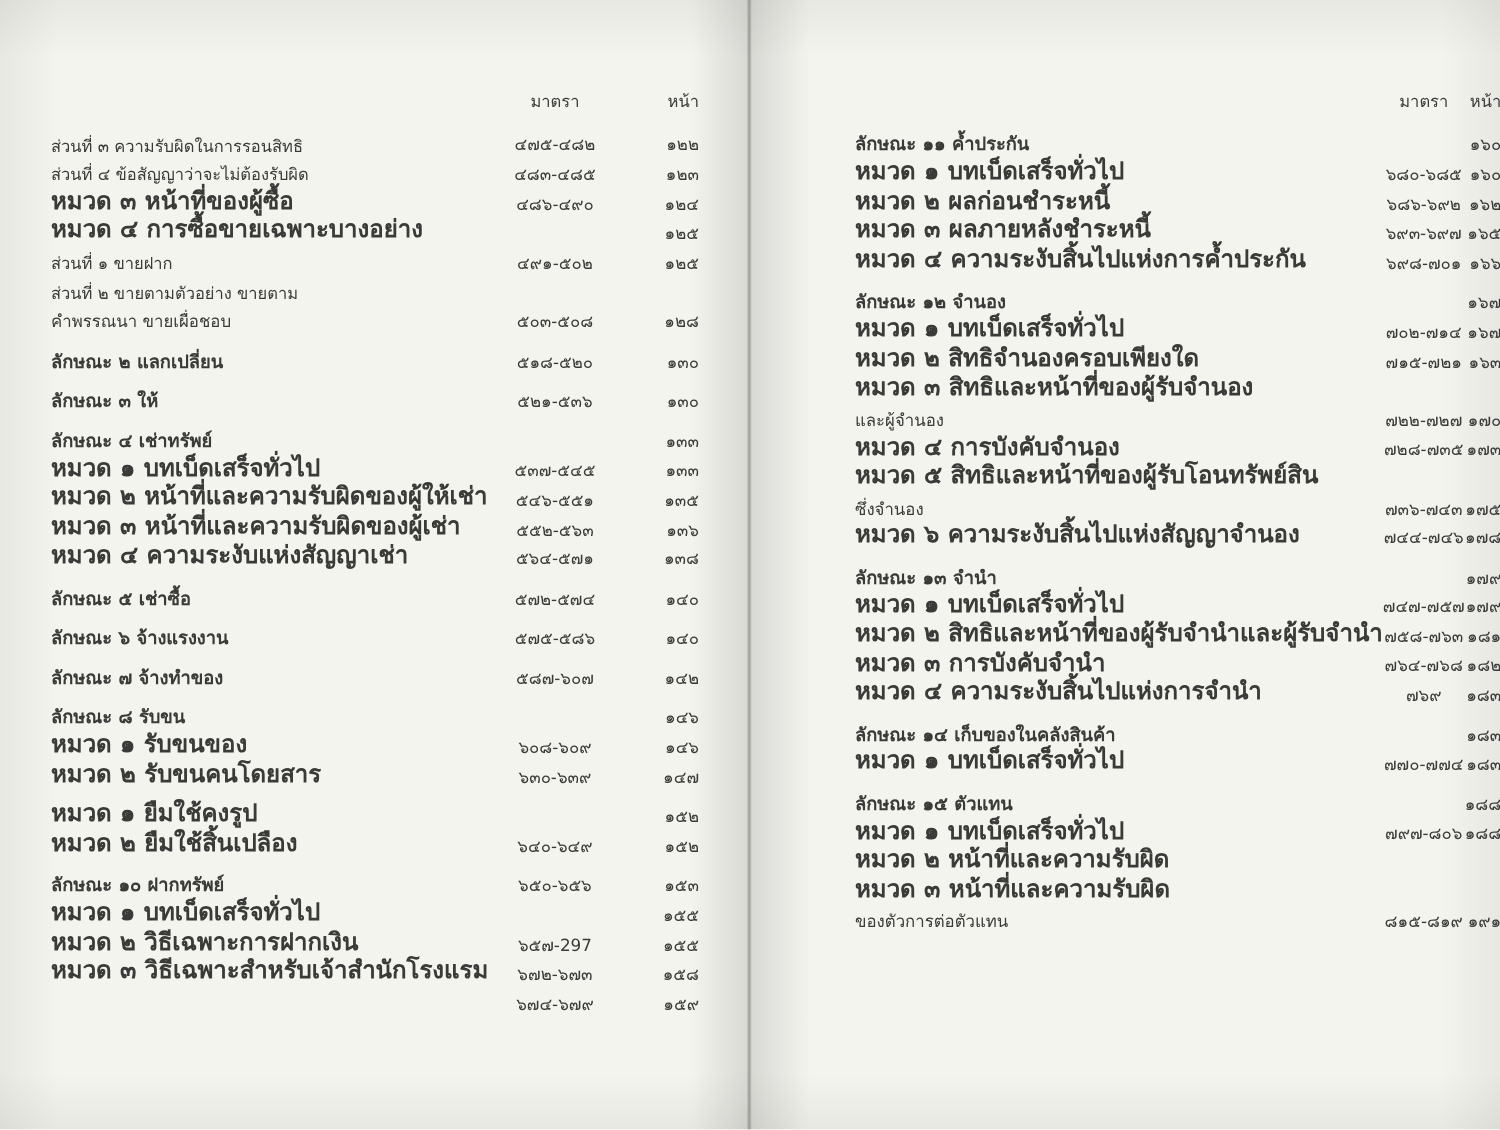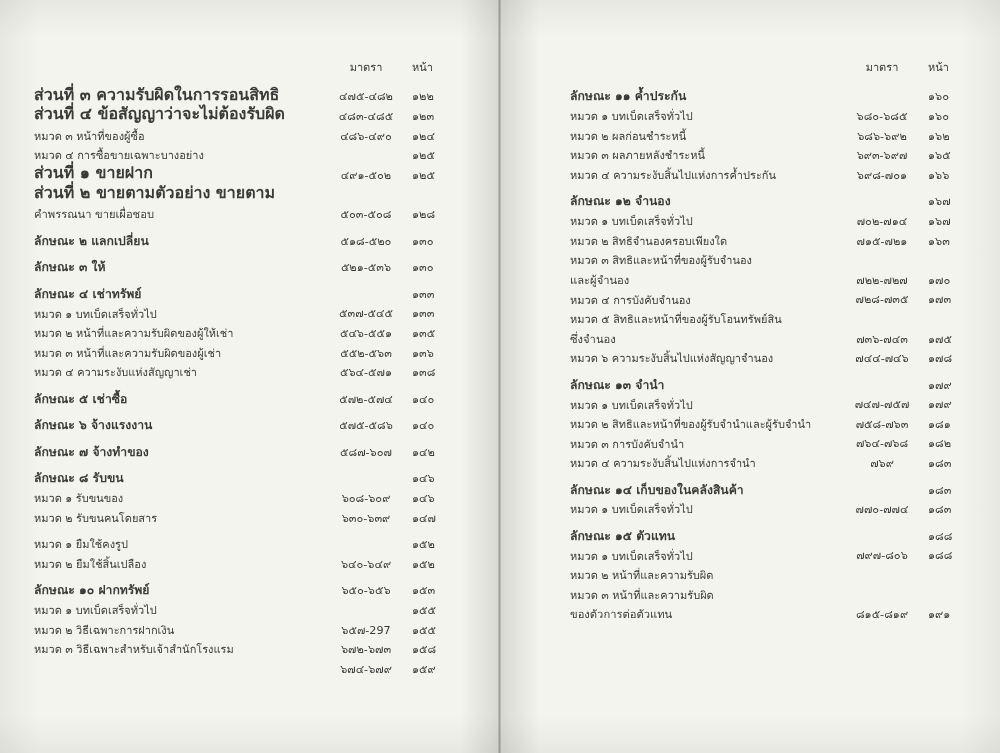--- a/index.html
+++ b/index.html
@@ -52,32 +52,32 @@
     font-size: 11.2px;
     line-height: 1.0;
   }
   table.toc td {
     padding: 0;
     vertical-align: bottom;
     white-space: nowrap;
   }
   td.c-label  { text-align: left; }
   td.c-range  { text-align: center; width: 92px; }
-  td.c-page   { text-align: left; width: 54px; }
+  td.c-page   { text-align: right; width: 54px; }
 
   tr.hdr td {
     font-size: 11px;
     padding-bottom: 10px;
     color: #3a3a38;
   }
   tr.row td { height: 19.6px; }
 
   .lvl-0 { padding-left: 0px;  font-weight: bold; font-size: 12.2px; }
-  .lvl-1 { padding-left: 34px; font-size: 11px; }
-  .lvl-2 { padding-left: 66px; font-size: 16px; font-weight: bold; }
+  .lvl-1 { padding-left: 34px; font-size: 16px; font-weight: bold; }
+  .lvl-2 { padding-left: 66px; font-size: 11px; }
   .lvl-3 { padding-left: 100px; font-size: 11.2px; }
 
   tr.spacer-top td { height: 7px; }
 </style>
 </head>
 <body>
 
 <div class="page">
   <div class="gutter"></div>
 

